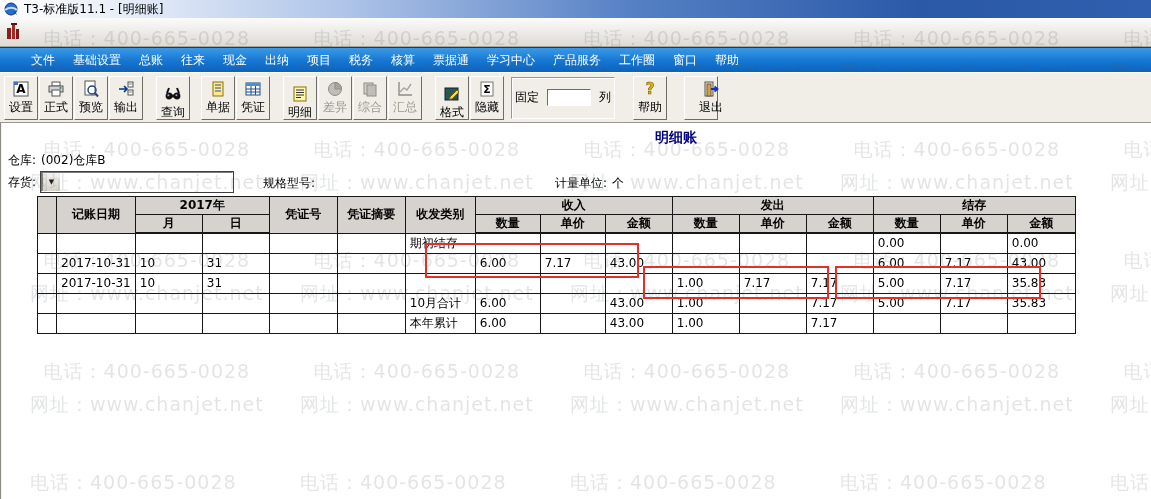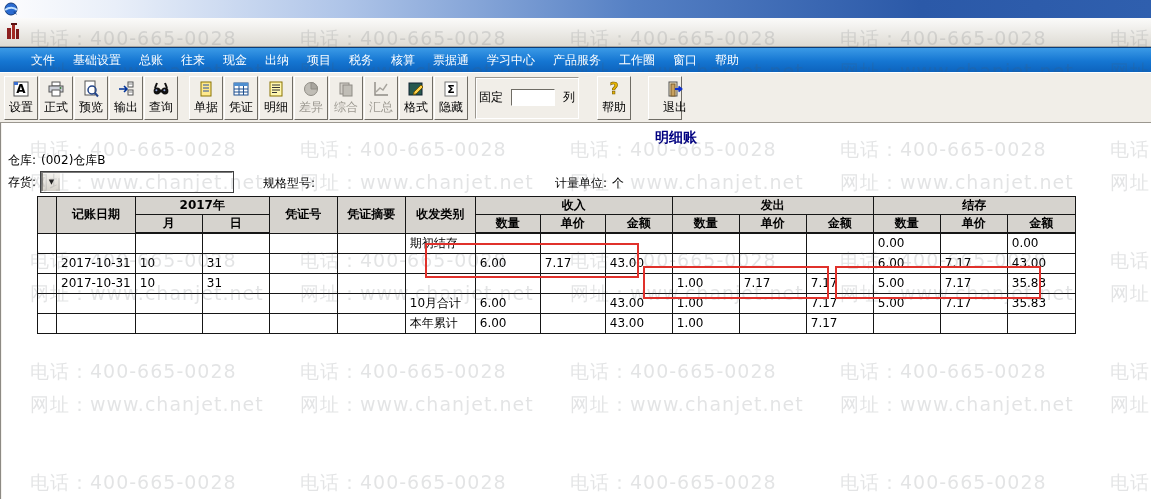--- a/index.html
+++ b/index.html
@@ -30,21 +30,21 @@
   .toolbar{position:absolute;left:0;top:72px;width:1151px;height:51px;
     background:#f1eee8;border-top:1px solid #ffffff;border-bottom:1px solid #9b978f;
     box-sizing:border-box;display:flex;align-items:center;padding-left:4px;z-index:4;}
   .tbtn{width:34px;height:44px;margin-right:1px;background:#f1eee8;
     border:1px solid;border-color:#ffffff #6f6c65 #6f6c65 #ffffff;
     display:flex;flex-direction:column;align-items:center;justify-content:flex-start;
     padding-top:3px;box-sizing:border-box;cursor:pointer;}
   .tbtn .lab{font-size:12px;line-height:14px;color:#000;margin-top:2px;white-space:nowrap;}
   .tbtn.disabled .lab{color:#9a978f;}
   .tbtn svg{display:block;}
-  .gap12{} .gap10{margin-left:10px;} .gap18{margin-left:18px;} .gap4{margin-left:16px;padding-left:20px;}
+  .gap12{margin-left:12px;justify-content:flex-end;} .gap10{margin-left:10px;} .gap18{margin-left:18px;} .gap4{margin-left:16px;padding-left:20px;}
   .fixedpanel{height:42px;margin-left:6px;border:1px solid;border-color:#9b978f #ffffff #ffffff #9b978f;
     box-shadow:inset 1px 1px 0 #ffffff;display:flex;align-items:center;padding:0 3px;box-sizing:border-box;}
   .fixedpanel .fp-lab{font-size:12px;color:#000;}
   .fixedpanel input{width:44px;height:17px;margin:0 8px;border:1px solid;border-color:#6f6c65 #ffffff #ffffff #6f6c65;
     background:#ffffff;font-size:12px;padding:0 2px;box-sizing:border-box;}
 
   
   .content{position:absolute;left:0;top:123px;width:1151px;height:376px;background:#ffffff;z-index:1;}
   .left-edge{position:absolute;left:0;top:123px;width:3px;height:376px;
     background:linear-gradient(90deg,#8d8a84 1px,#f4f2ee 1px 2px,#ffffff 2px);z-index:2;}
@@ -68,33 +68,34 @@
   td.ar{} td.al{text-align:left;}
 
   
   .redbox{position:absolute;border:2px solid #e0312b;z-index:6;pointer-events:none;}
   .rb1{left:425px;top:243px;width:210px;height:31px;}
   .rb2{left:643px;top:266px;width:182px;height:29px;}
   .rb3{left:835px;top:266px;width:202px;height:29px;}
 
   
   .wm{position:absolute;z-index:3;pointer-events:none;color:rgba(80,84,96,0.16);
-    font-size:19px;line-height:33px;white-space:nowrap;letter-spacing:1px;}
+    font-size:19px;line-height:33px;white-space:nowrap;letter-spacing:1px;text-align:center;}
 </style>
 </head>
 <body>
 
 <div class="titlebar">
   <span class="appicon">
     <svg width="14" height="14" viewBox="0 0 14 14">
       <circle cx="7" cy="7" r="6" fill="#2a6bd0" stroke="#123a7a"></circle>
       <path d="M1 8 C5 5 10 5 13 8" stroke="#bfe0ff" stroke-width="2" fill="none"></path>
       <path d="M9 10 l4 3 l-2-4 z" fill="#1c4fa0"></path>
     </svg>
   </span>
+  <span class="ttl">T3-标准版11.1 - [明细账]</span>
 </div>
 
 <div class="iconbar">
   <span class="logoicon">
     <svg width="16" height="20" viewBox="0 0 16 20">
       <rect x="2" y="6" width="4" height="11" fill="#8d1f1f"></rect>
       <rect x="7" y="3" width="3" height="14" fill="#a32a23"></rect>
       <rect x="11" y="7" width="3" height="10" fill="#7c1a1a"></rect>
       <rect x="6" y="1" width="6" height="2" fill="#5a1212"></rect>
     </svg>

